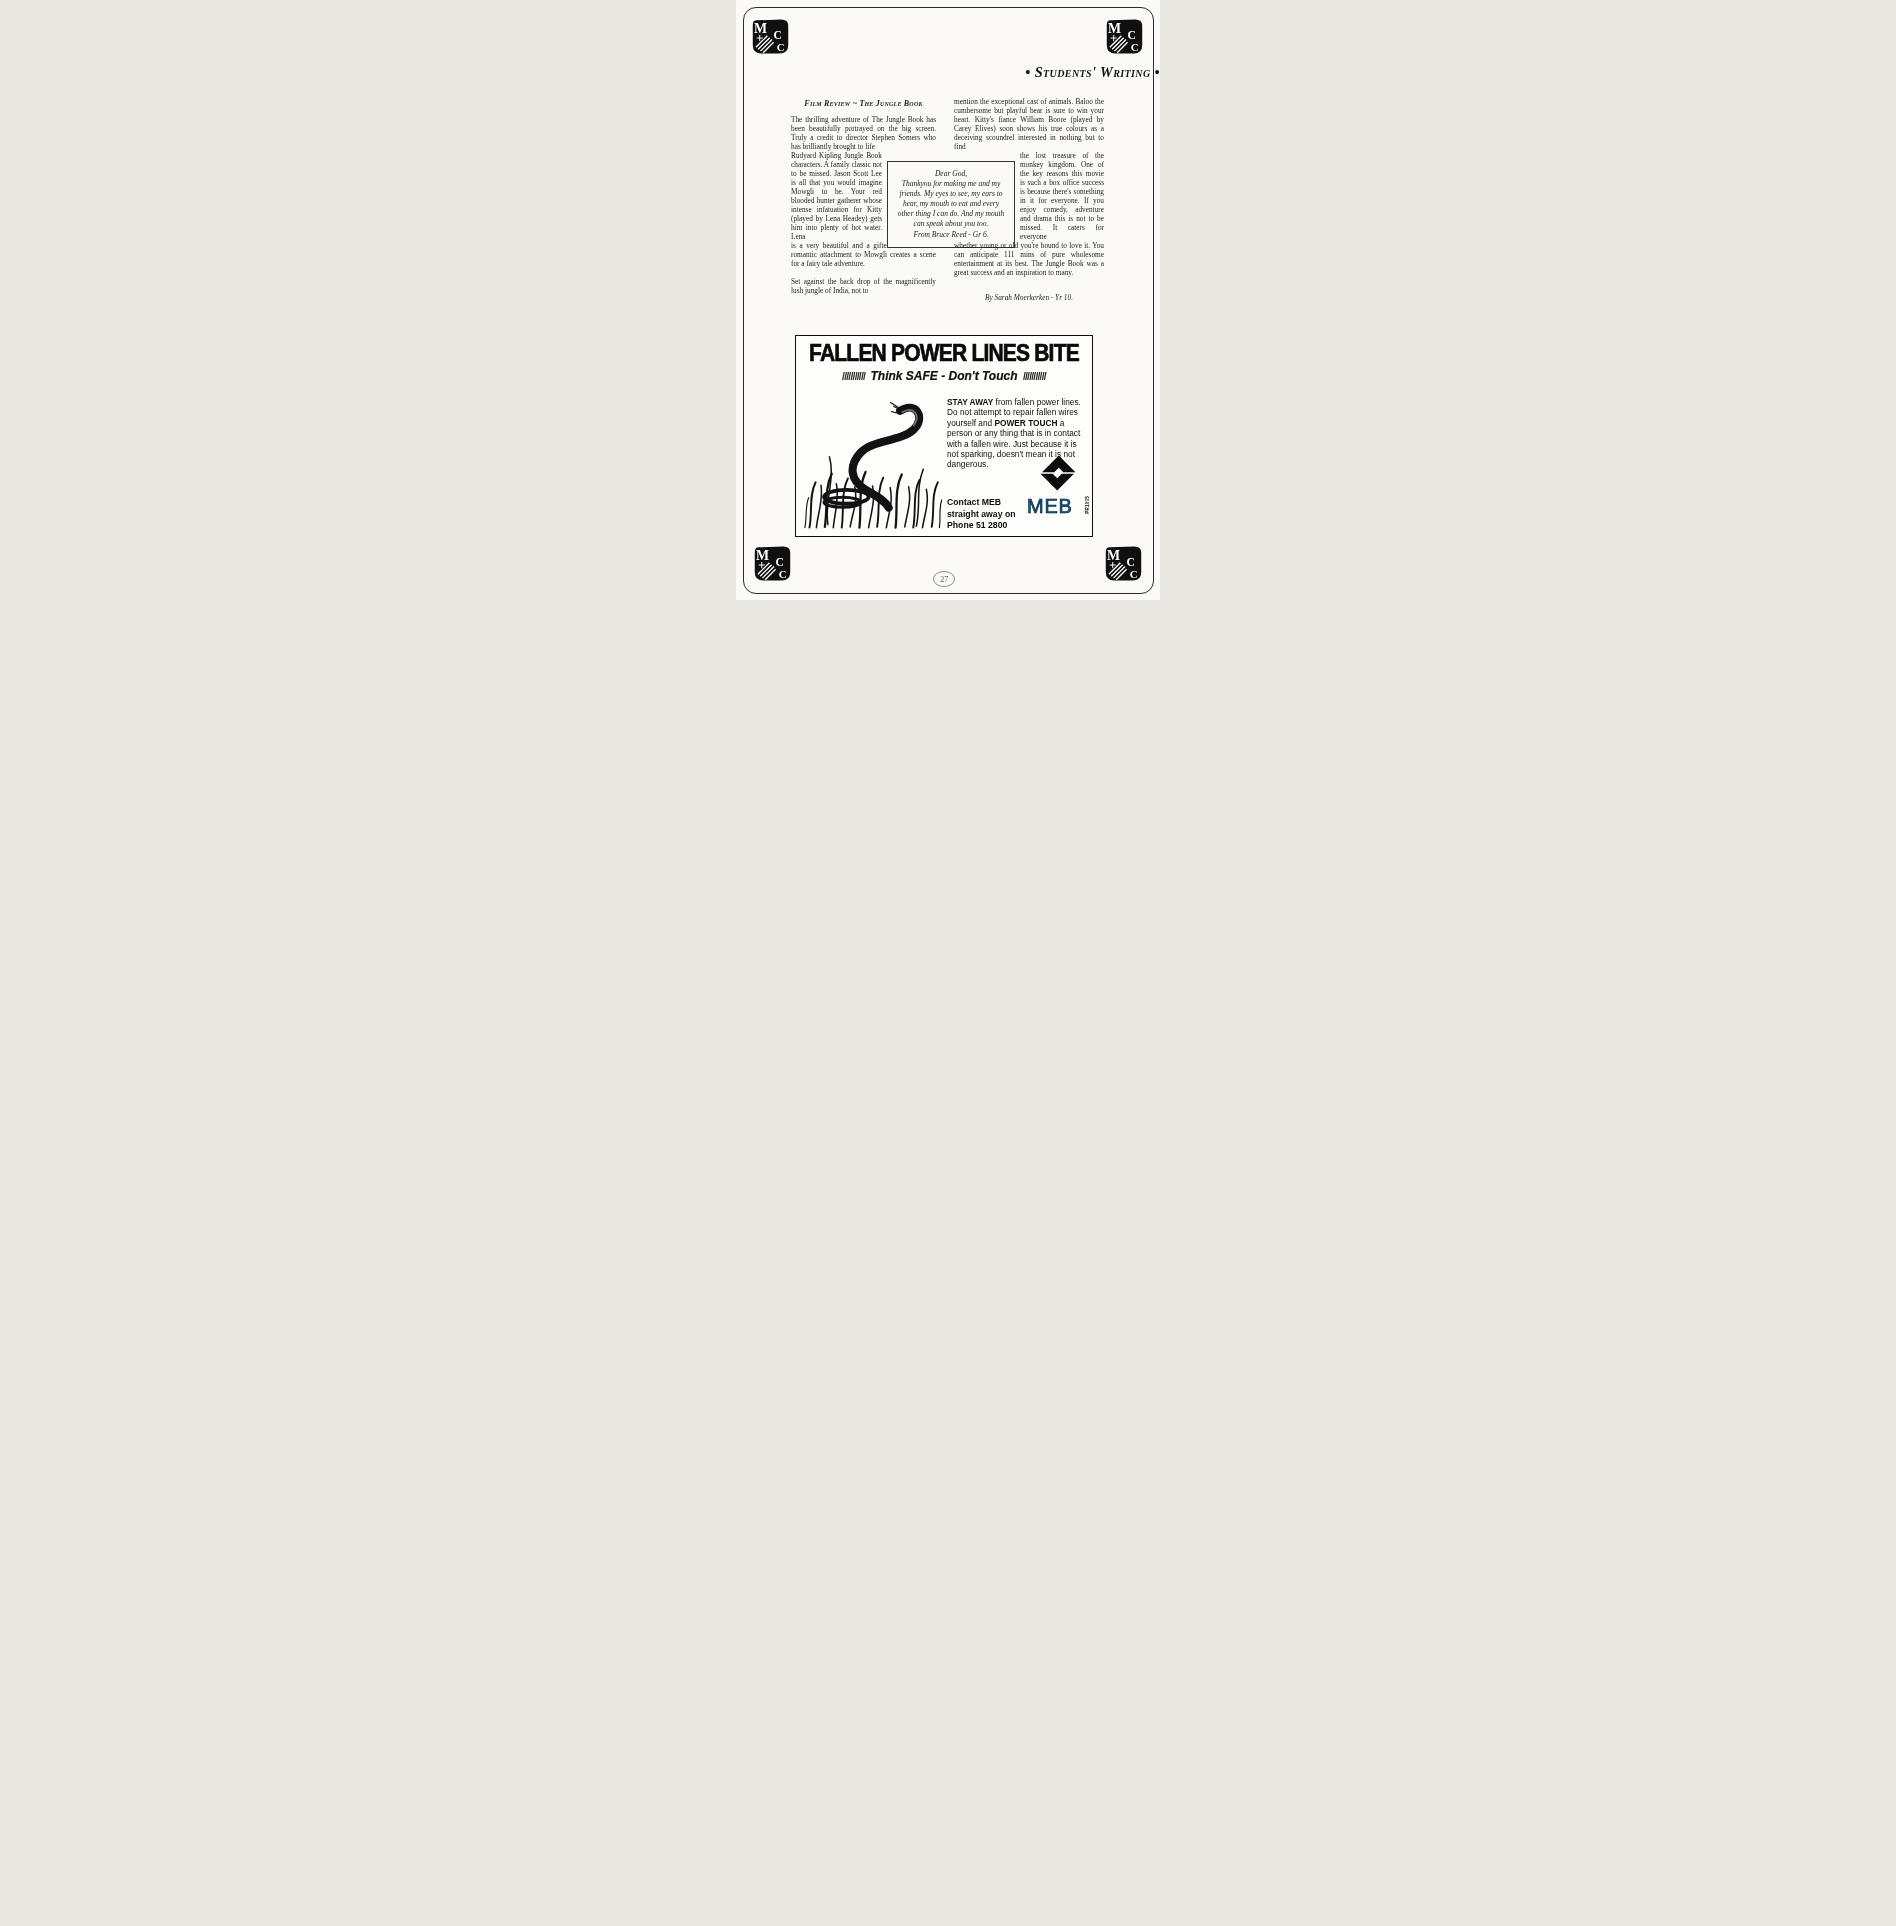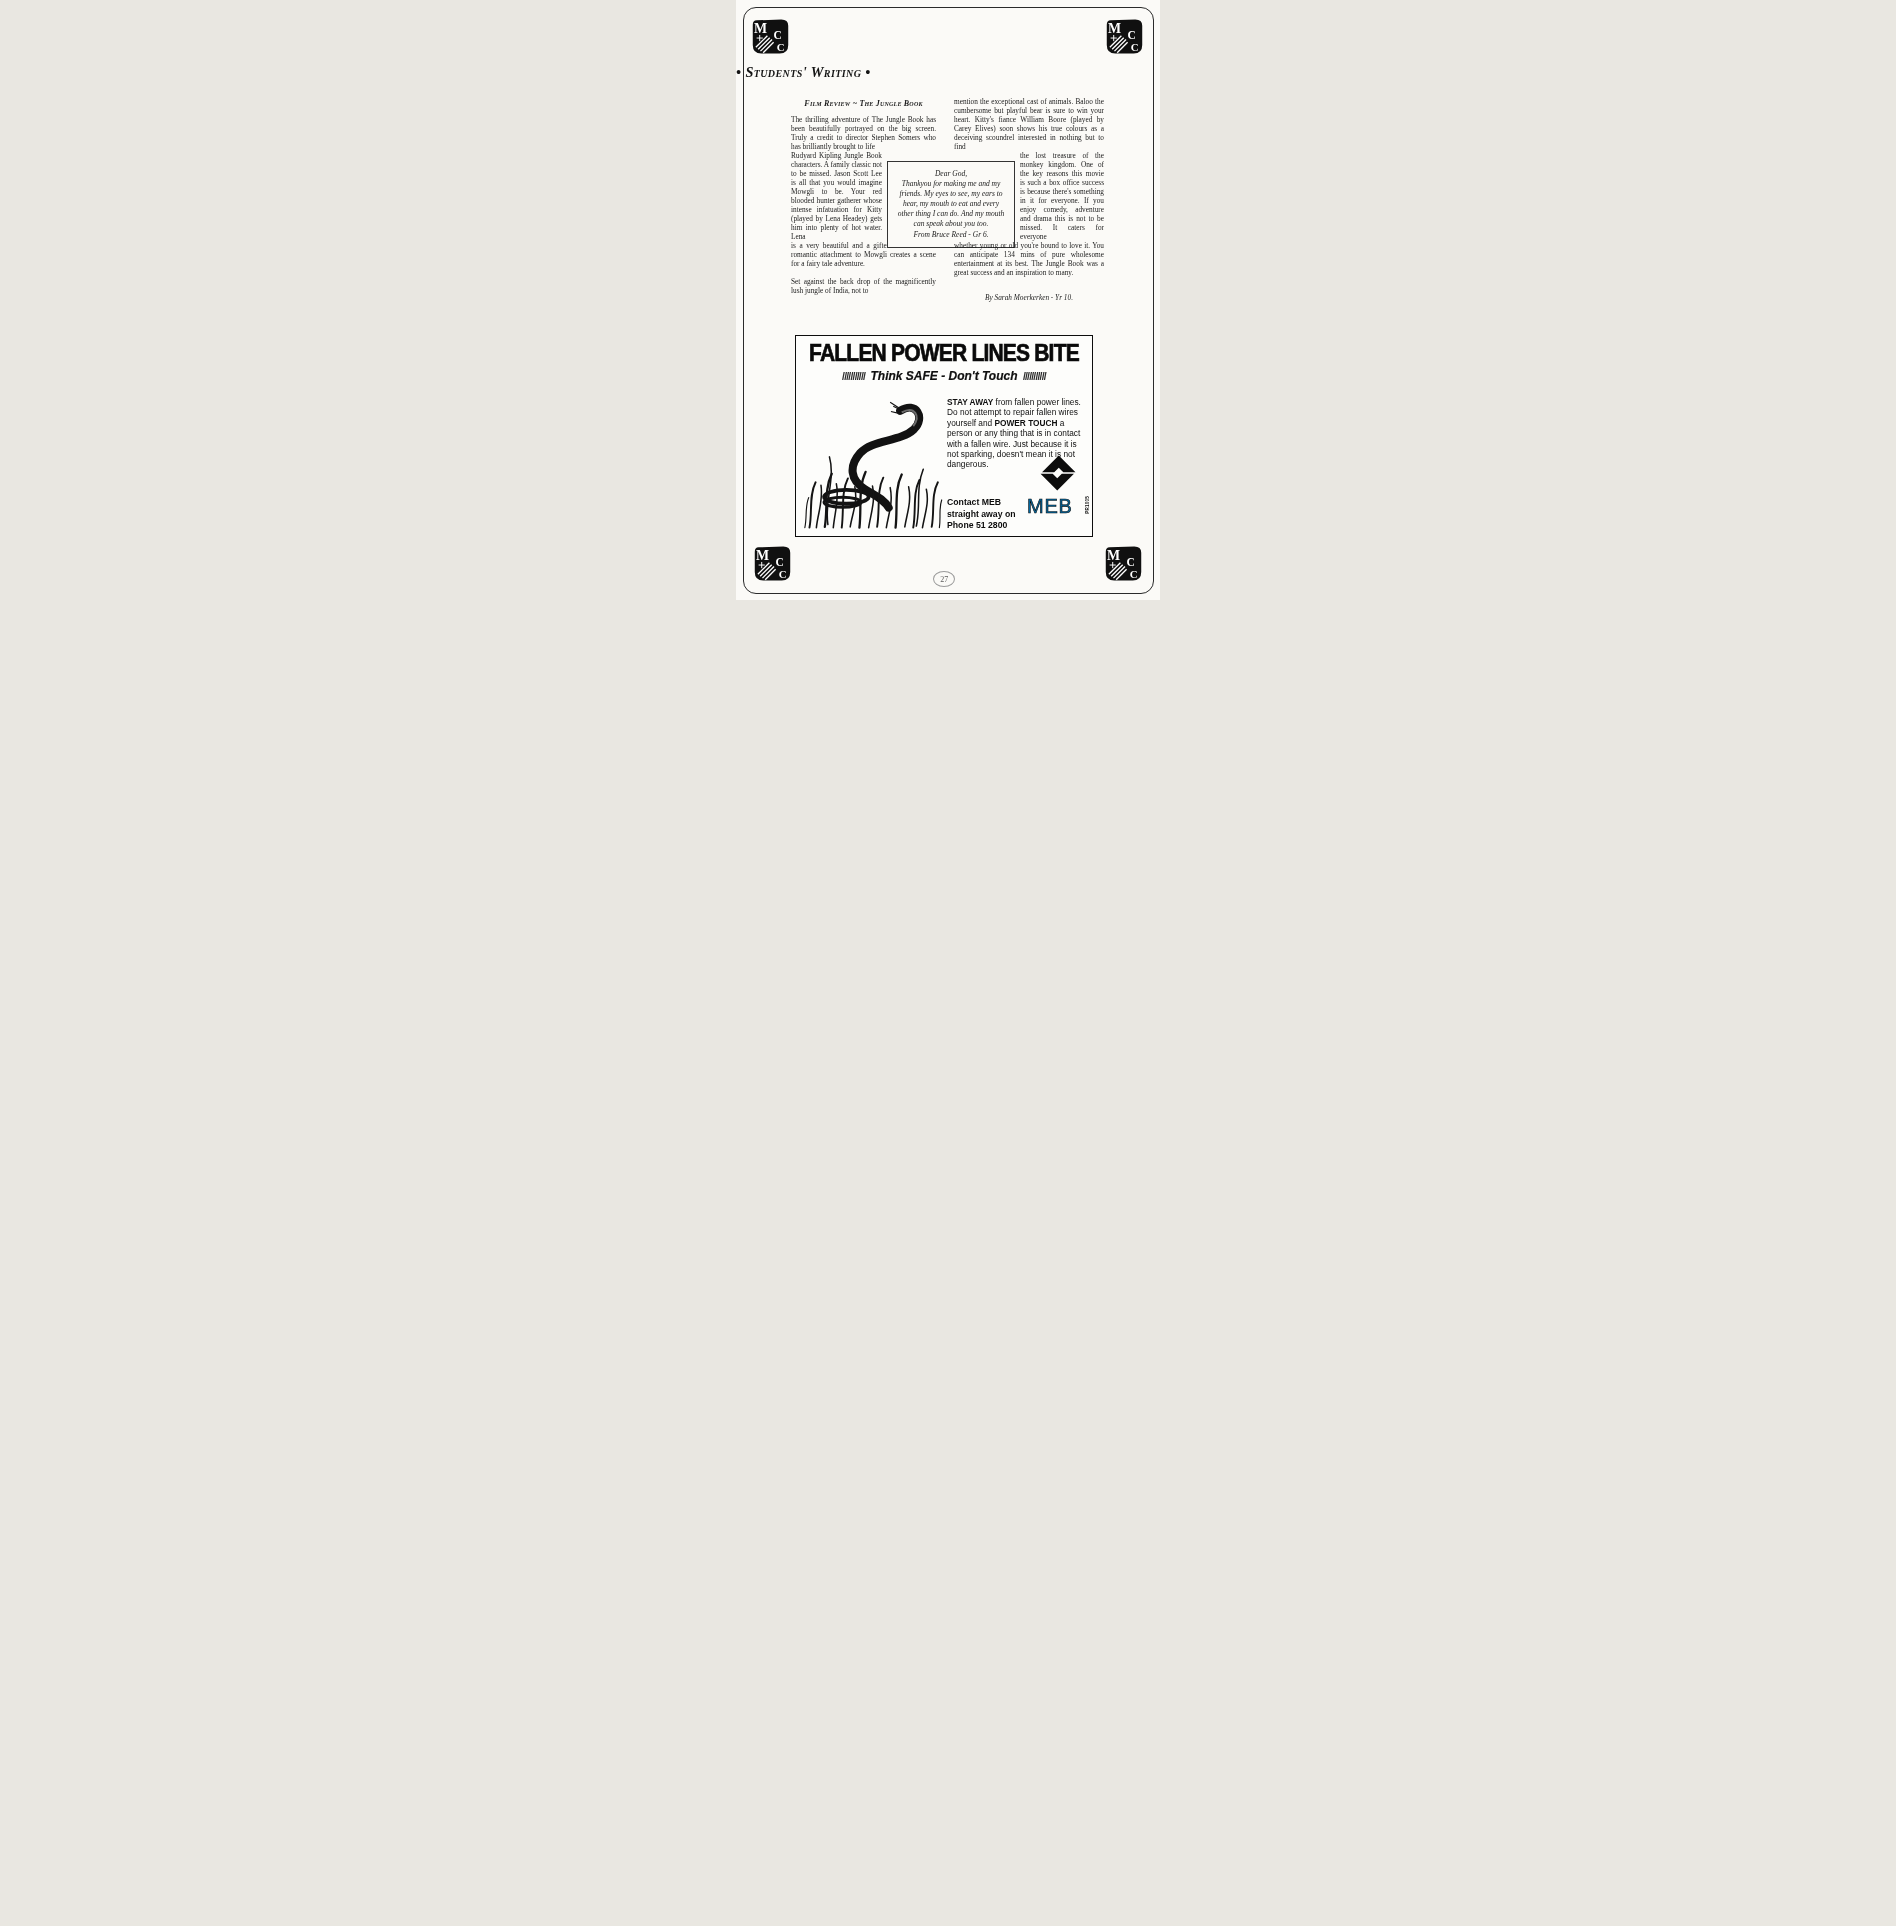--- a/index.html
+++ b/index.html
@@ -22,21 +22,21 @@
   }
 
   .corner-logo { position:absolute; width:39px; height:37px; }
   .corner-logo.tl { left:15.4px;  top:17.7px; }
   .corner-logo.tr { left:369px; top:17.7px; }
   .corner-logo.bl { left:17px;  top:545px; }
   .corner-logo.br { left:368px; top:545px; }
 
   .title {
     position:absolute; top:64px; left:0; width:100%;
-    text-align:left;
+    text-align:right;
     font-size:14.3px; font-weight:bold; font-style:italic;
     font-variant:small-caps; letter-spacing:0.4px;
     color:#141414;
   }
 
   .col { position:absolute; font-size:7.3px; line-height:9px; text-align:justify; }
   .col.left  { left:55px; top:99px; width:145px; }
   .col.right { left:218px; top:97px; width:150px; }
 
   .review-heading {
@@ -202,21 +202,21 @@
 
   <aside class="prayer-box">
     <div>Dear God,</div>
     <div>Thankyou for making me and my friends. My eyes to see, my ears to hear, my mouth to eat and every other thing I can do. And my mouth can speak about you too.</div>
     <div class="sig">From Bruce Reed - Gr 6.</div>
   </aside>
 
   <section class="col right">
     <p>mention the exceptional cast of animals. Baloo the cumbersome but playful bear is sure to win your heart. Kitty's fiance William Boore (played by Carey Elives) soon shows his true colours as a deceiving scoundrel interested in nothing but to find</p>
     <p class="narrow-left">the lost treasure of the monkey kingdom. One of the key reasons this movie is such a box office success is because there's something in it for everyone. If you enjoy comedy, adventure and drama this is not to be missed. It caters for everyone</p>
-    <p>whether young or old you're bound to love it. You can anticipate 134 mins of pure wholesome entertainment at its best. The Jungle Book was a great success and an inspiration to many.</p>
+    <p>whether young or old you're bound to love it. You can anticipate 111 mins of pure wholesome entertainment at its best. The Jungle Book was a great success and an inspiration to many.</p>
     <p class="byline">By Sarah Moerkerken - Yr 10.</p>
   </section>
 
   <section class="ad">
     <h2 class="ad-headline">FALLEN POWER LINES BITE</h2>
     <div class="ad-subtitle">
       <span class="hatch">///////////</span>
       <span class="sub-text">Think SAFE - Don't Touch</span>
       <span class="hatch">///////////</span>
     </div>

